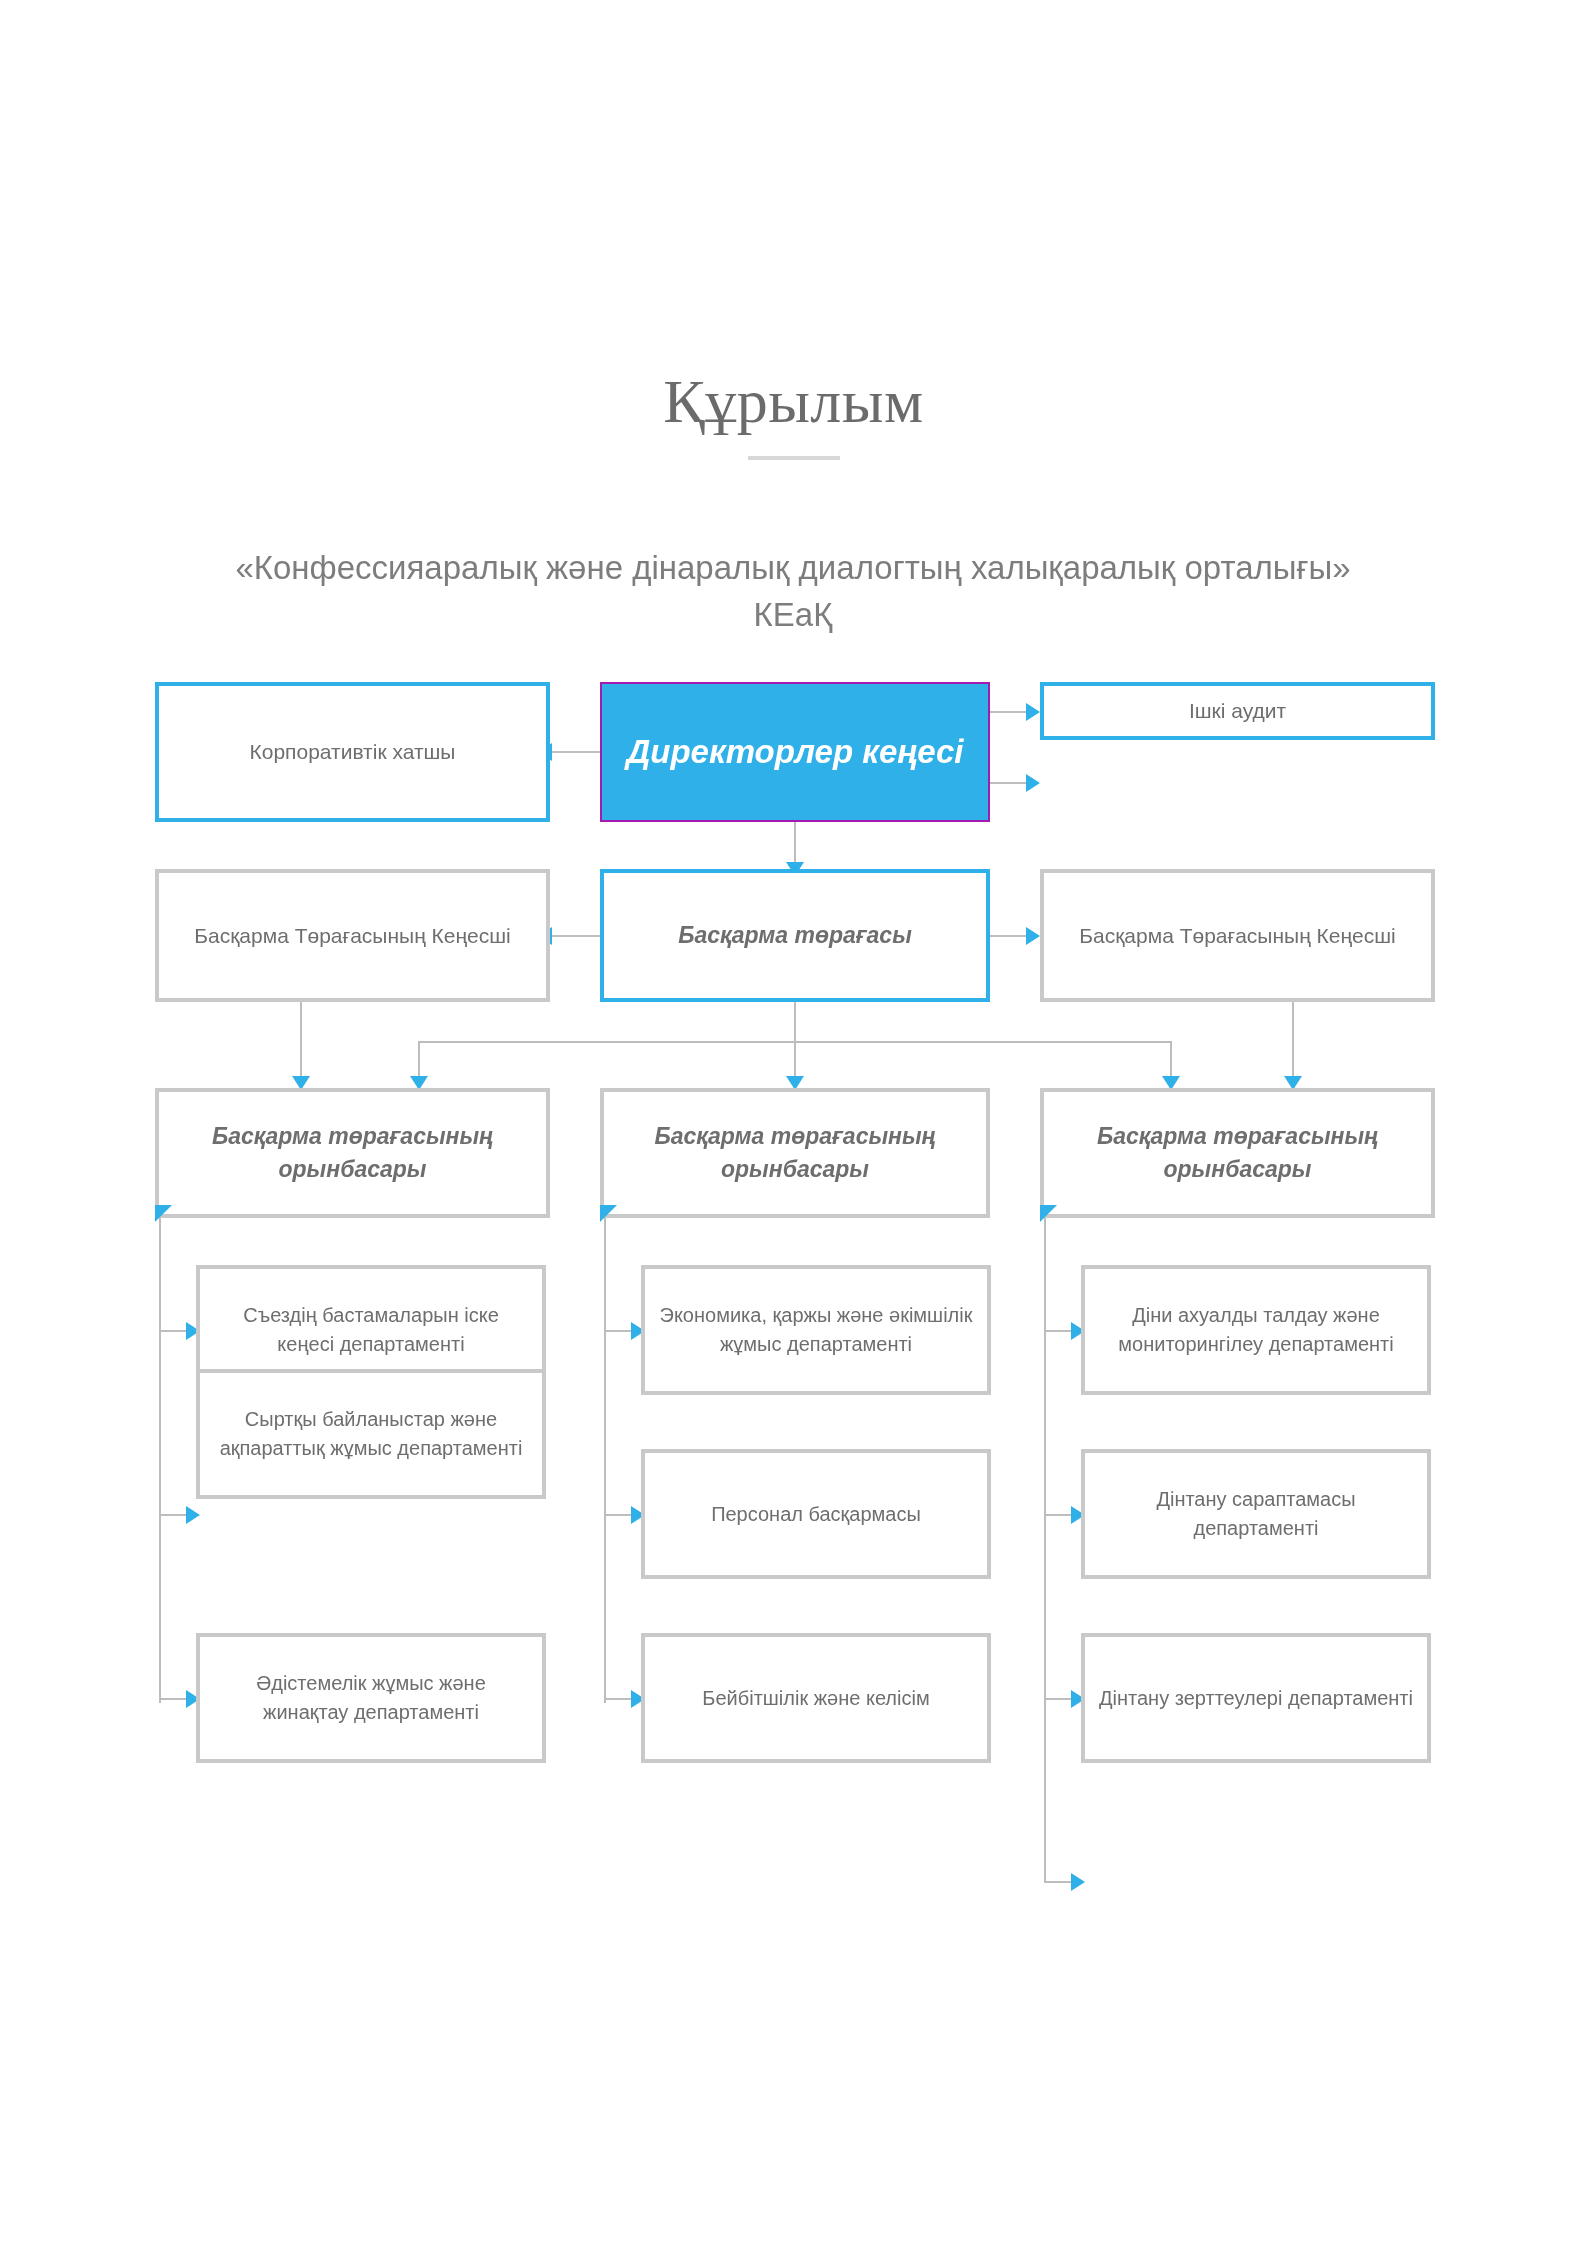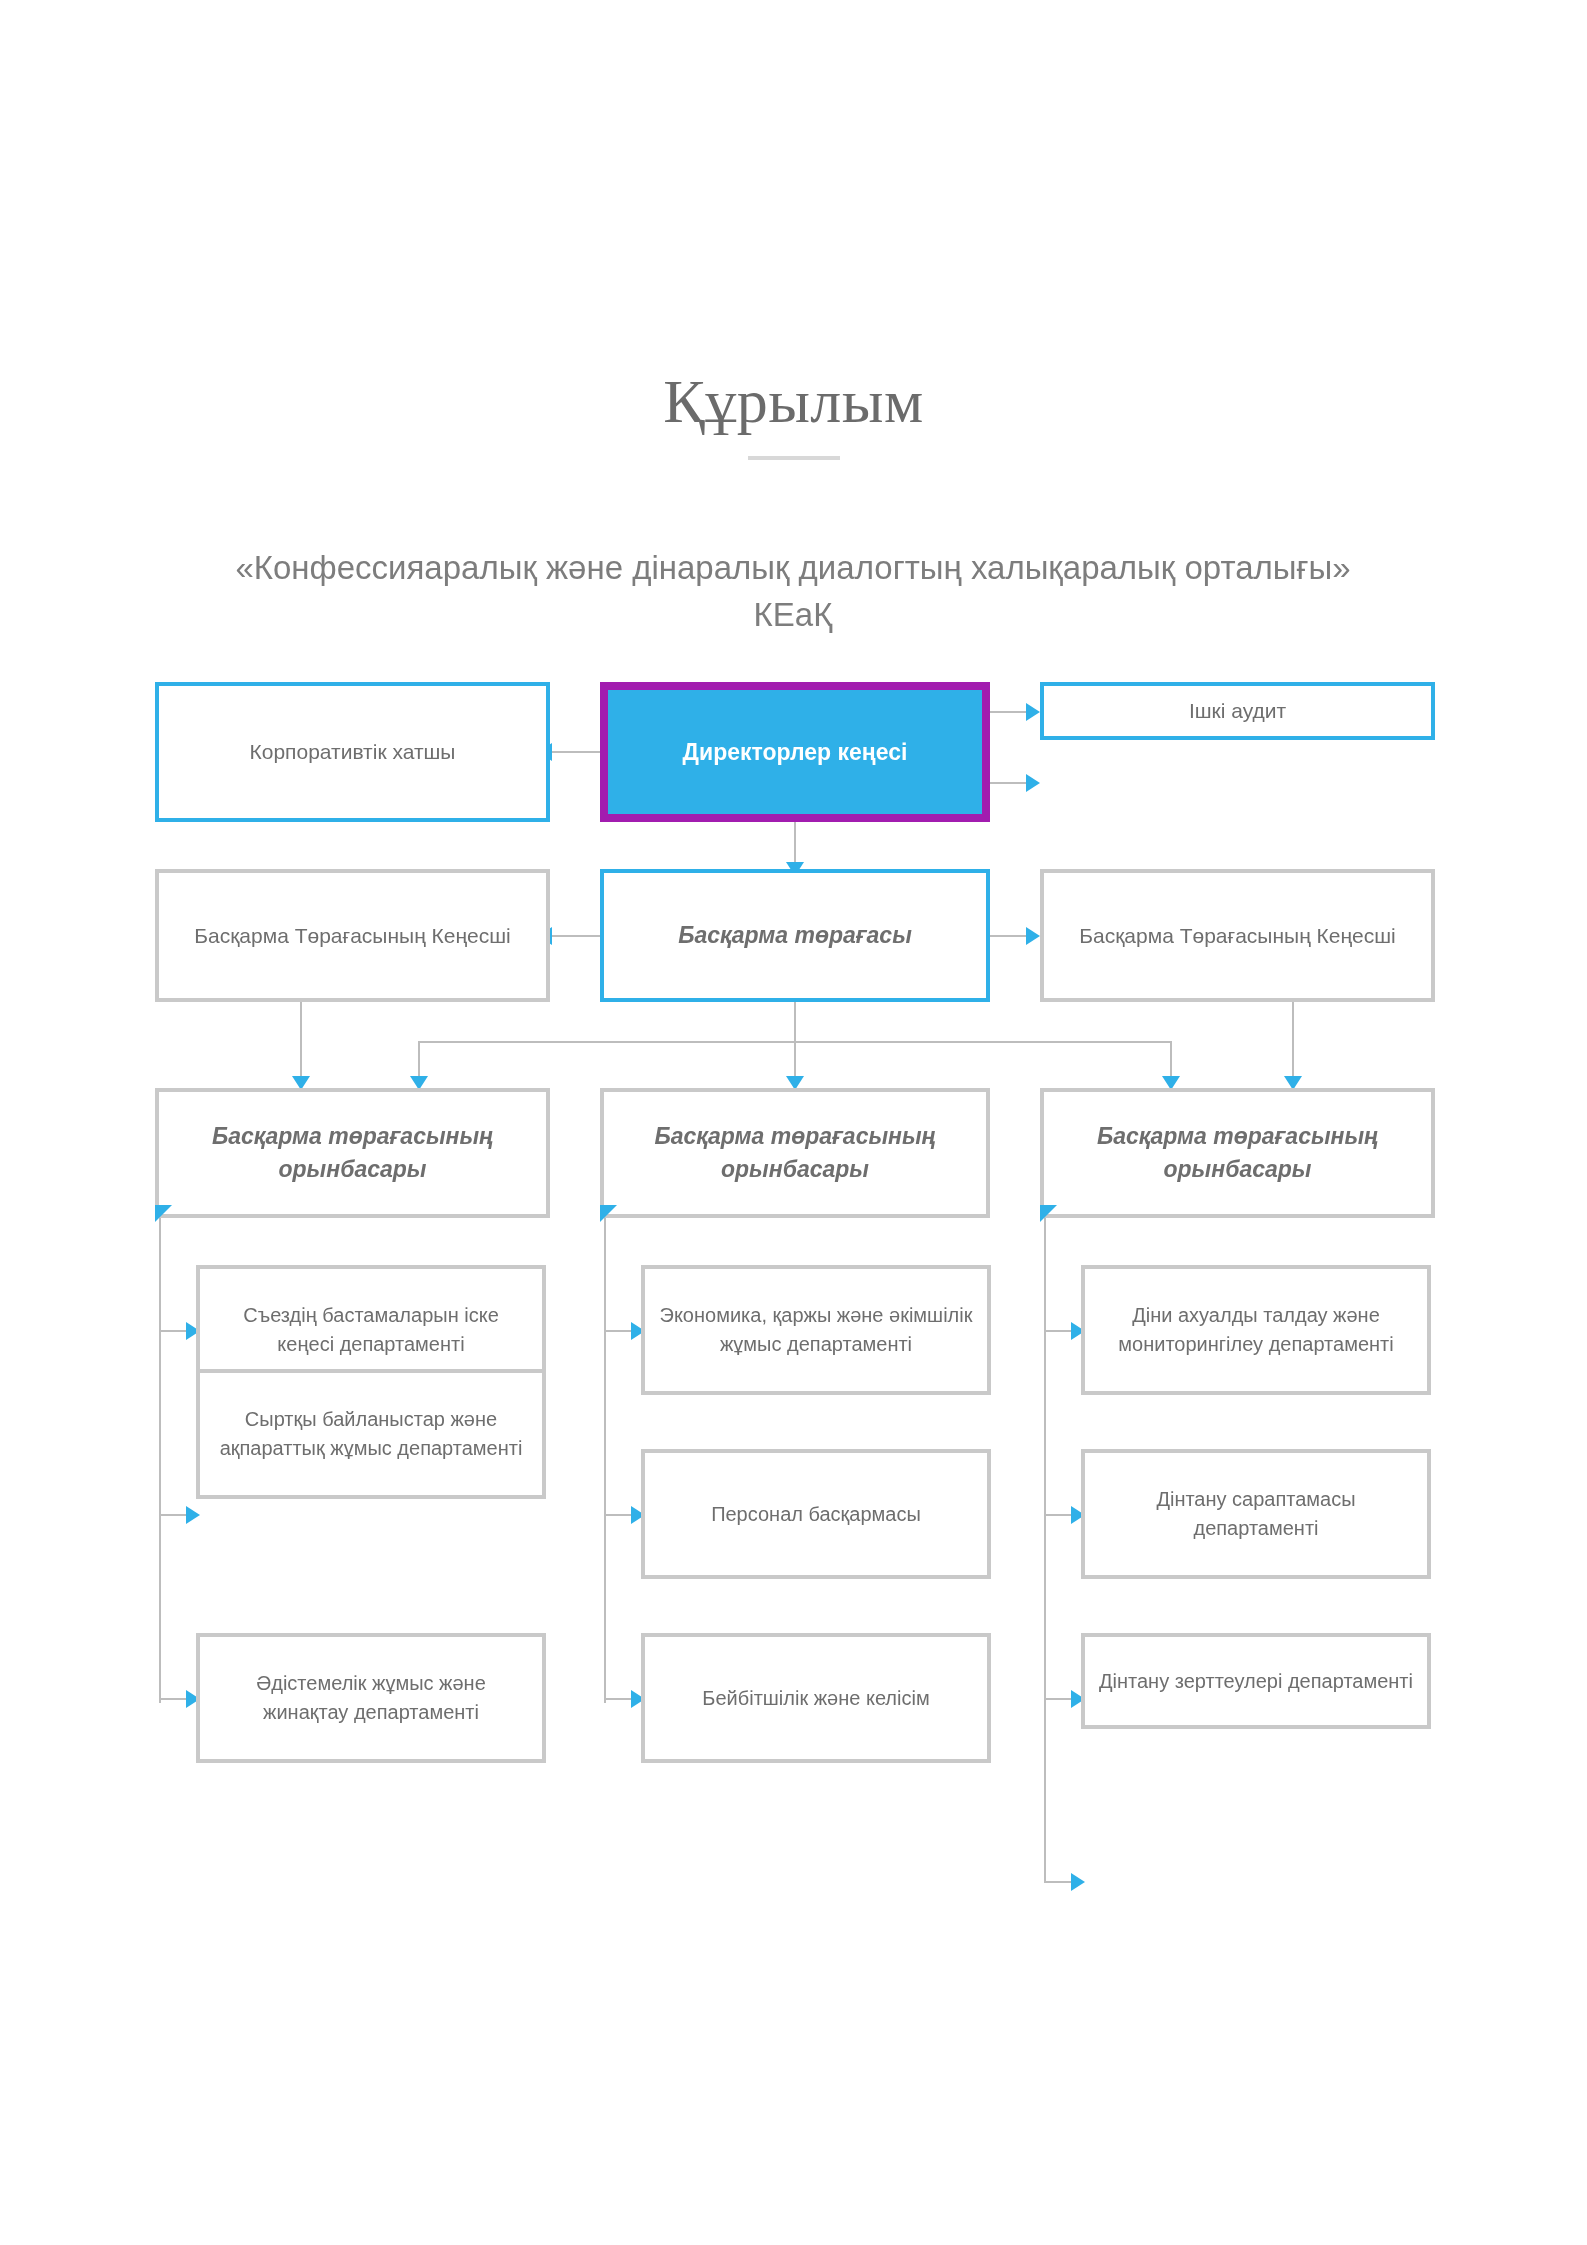--- a/index.html
+++ b/index.html
@@ -82,26 +82,27 @@
     z-index: 5;
   }
 
   .node.gray {
     border: 4px solid #c9c9c9;
   }
   .node.blue {
     border: 4px solid #2fb0e8;
   }
   .node.filled {
-    border: 8px solid #a21caf;
+    border: 2px solid #a21caf;
     background: #2fb0e8;
     color: #ffffff;
     font-weight: bold;
-    font-size: 23px;
+    font-size: 33px;
     line-height: 1.5;
+    font-style: italic;
   }
   .node.bold {
     font-weight: bold;
     font-size: 23px;
     font-style: italic;
   }
   .node.dept {
     font-size: 20px;
     line-height: 1.45;
   }
@@ -244,16 +245,16 @@
     <div class="arrow right" style="left:1071px; top:1322px;"></div>
     <div class="ln h" style="left:1044px; top:1514px; width:30px;"></div>
     <div class="arrow right" style="left:1071px; top:1506px;"></div>
     <div class="ln h" style="left:1044px; top:1698px; width:30px;"></div>
     <div class="arrow right" style="left:1071px; top:1690px;"></div>
     <div class="ln h" style="left:1044px; top:1881px; width:30px;"></div>
     <div class="arrow right" style="left:1071px; top:1873px;"></div>
 
     <div class="node gray dept" style="left:1081px; top:1265px; width:350px; height:130px;">Діни ахуалды талдау және мониторингілеу департаменті</div>
     <div class="node gray dept" style="left:1081px; top:1449px; width:350px; height:130px;">Дінтану сараптамасы департаменті</div>
-    <div class="node gray dept" style="left:1081px; top:1633px; width:350px; height:96px;">Дінтану зерттеулері департаменті</div>
+    <div class="node gray dept" style="left:1081px; top:1633px; width:350px; height:130px;">Дінтану зерттеулері департаменті</div>
 
   </div>
 </div>
 
 </body></html>

